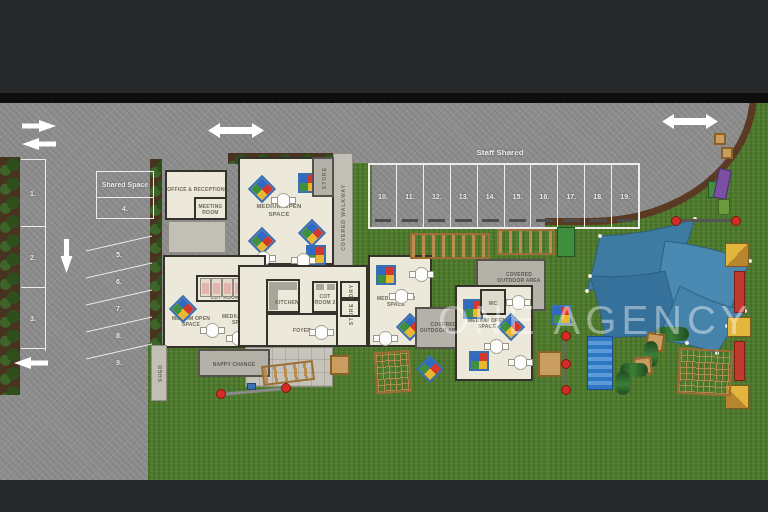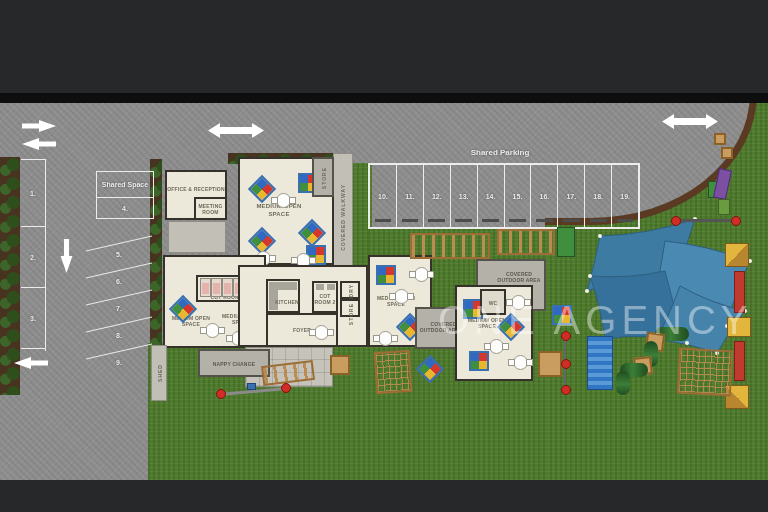--- a/index.html
+++ b/index.html
@@ -110,21 +110,21 @@
           <span class="baynum">7.</span>
         </div>
       <div class="abay">
           <span class="baynum">8.</span>
         </div>
       <div class="abay">
           <span class="baynum">9.</span>
         </div>
     </div>
 
-    <div class="abs baynum" style="left:440px;top:55px;width:120px;text-align:center;font-size:8px;">Shared Parking</div>
+    <div class="abs baynum" style="left:440px;top:55px;width:120px;text-align:center;font-size:8px;">Staff Shared</div>
     <div class="abs staff" style="left:368px;top:70px;width:272px;height:66px;">
       <div class="scell">
           <span class="baynum">10.</span>
         </div>
       <div class="scell">
           <span class="baynum">11.</span>
         </div>
       <div class="scell">
           <span class="baynum">12.</span>
         </div>

